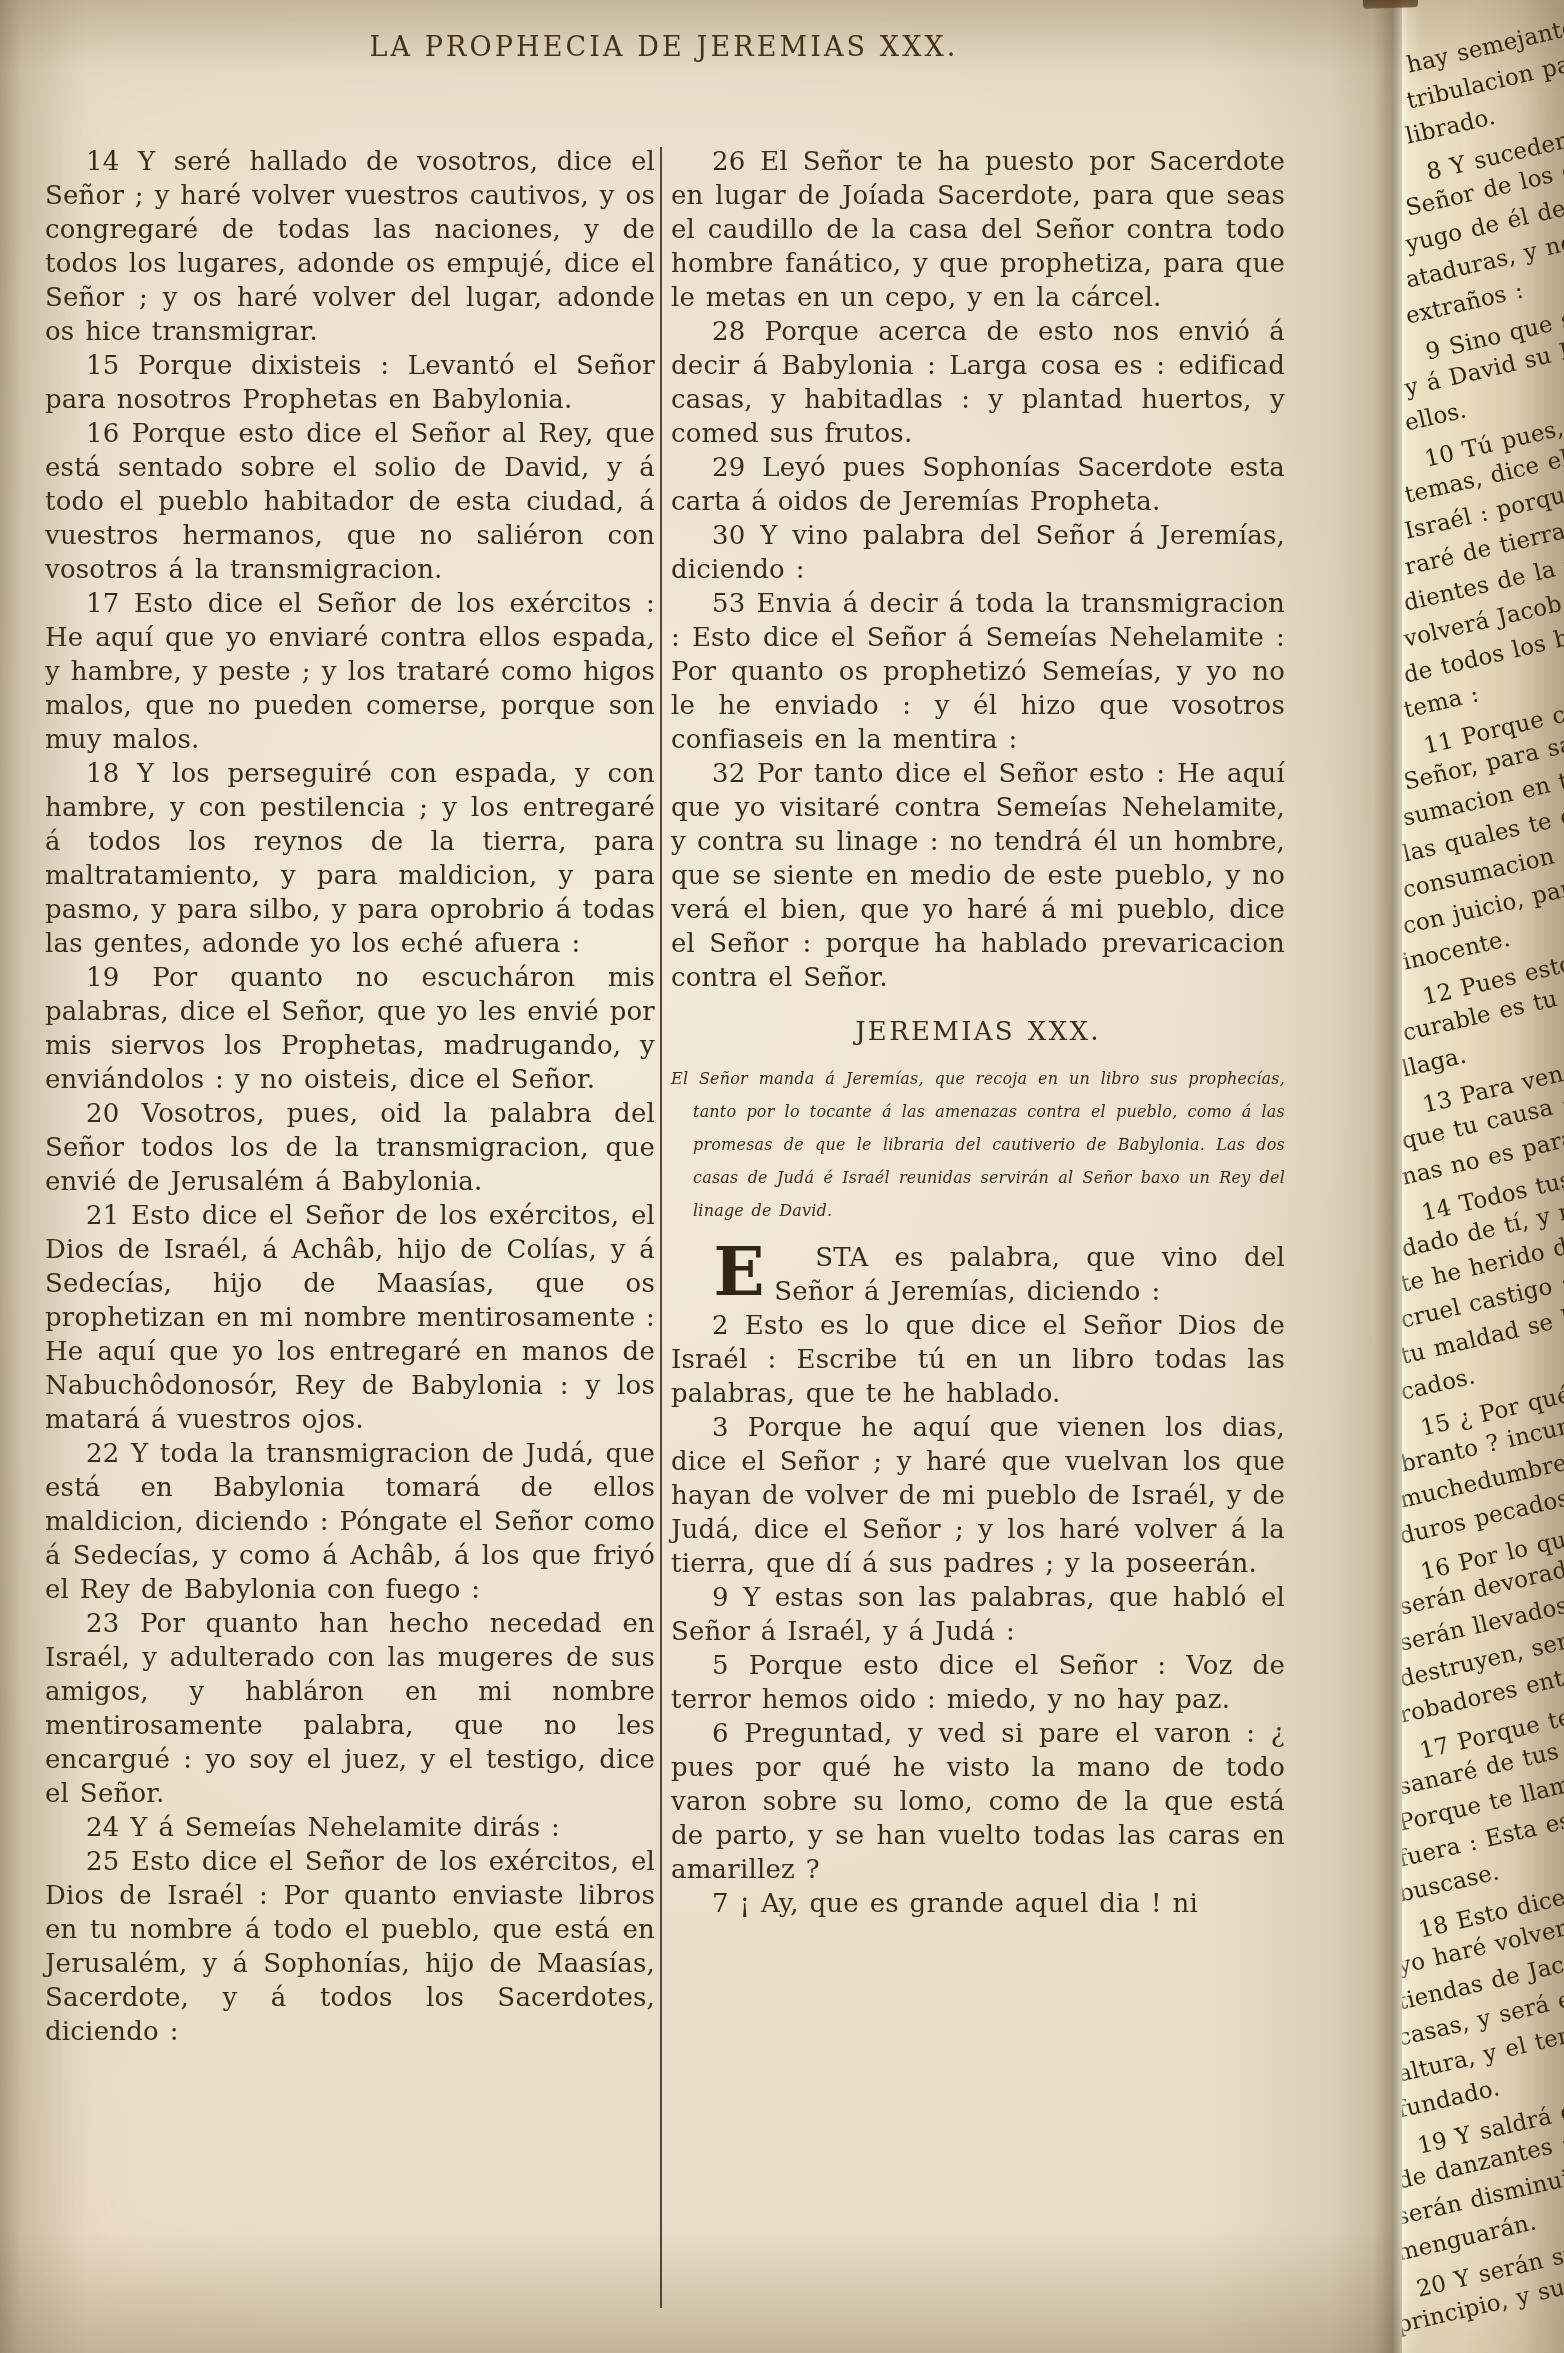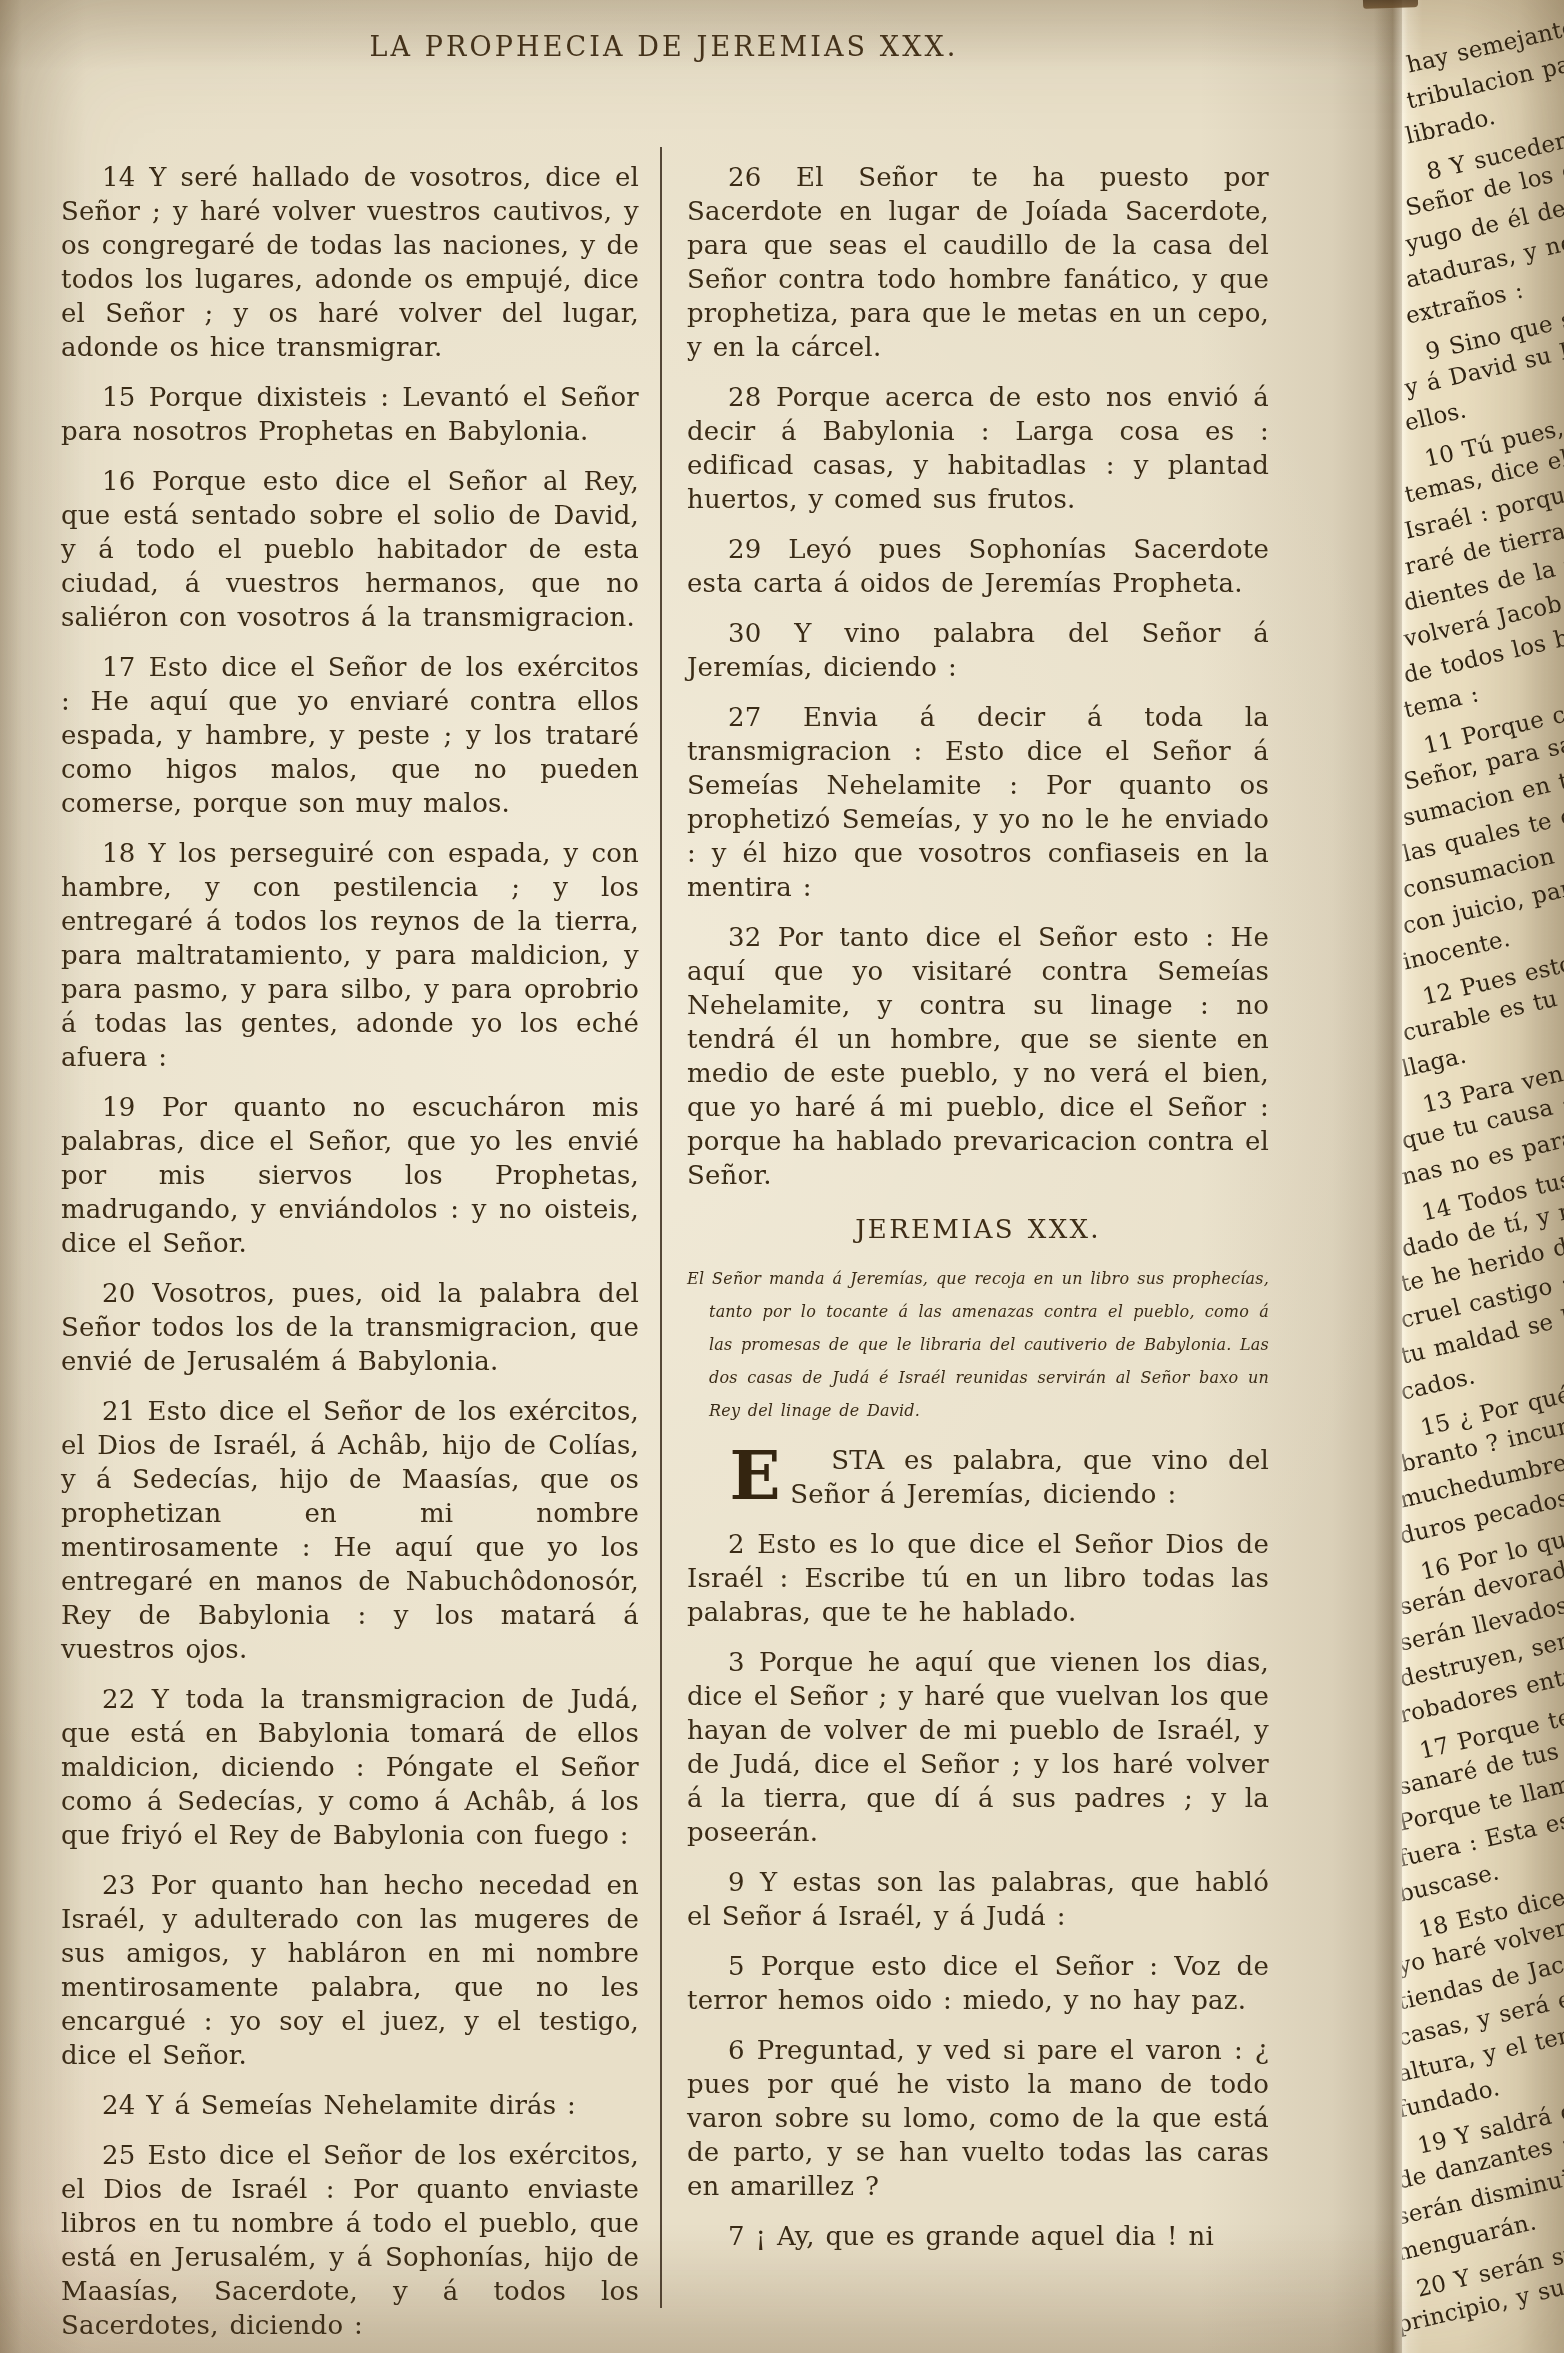--- a/index.html
+++ b/index.html
@@ -42,21 +42,21 @@
   .page-header{
     position:absolute;left:44px;top:31px;width:1240px;
     text-align:center;font-size:27px;letter-spacing:3.1px;color:#43311a;
     white-space:nowrap;
   }
   
   .col{position:absolute;top:144px;text-align:justify;font-size:26px;line-height:34px;
        letter-spacing:0.2px;word-spacing:2.3px;hyphens:auto;}
   .col-left{left:45px;width:610px;}
   .col-right{left:671px;width:614px;}
-  .col p{margin:16px;}
+  .col p{margin:0;}
   .col p.verse{text-indent:41px;}
   .column-divider{
     position:absolute;left:660px;top:147px;width:1.6px;height:2161px;
     background:rgba(58,44,28,0.85);
   }
   
   .chapter-heading{
     text-align:center;text-indent:0;font-size:26px;letter-spacing:2.3px;
     margin-top:20.3px !important;margin-bottom:14px !important;color:#3e2d16;
   }
@@ -122,21 +122,21 @@
 
         <p class="verse">26 El Señor te ha puesto por Sacerdote en lugar de Joíada Sacerdote, para que seas el caudillo de la casa del Señor contra todo hombre fanático, y que prophetiza, para que le metas en un cepo, y en la cárcel.</p>
 
 
         <p class="verse">28 Porque acerca de esto nos envió á decir á Babylonia : Larga cosa es : edificad casas, y habitadlas : y plantad huertos, y comed sus frutos.</p>
 
         <p class="verse">29 Leyó pues Sophonías Sacerdote esta carta á oidos de Jeremías Propheta.</p>
 
         <p class="verse">30 Y vino palabra del Señor á Jeremías, diciendo :</p>
 
-        <p class="verse">27 Envia á decir á toda la transmigracion : Esto dice el Señor á Semeías Nehelamite : Por quanto os prophetizó Semeías, y yo no le he enviado : y él hizo que vosotros confiaseis en la mentira :</p>
+        <p class="verse">53 Envia á decir á toda la transmigracion : Esto dice el Señor á Semeías Nehelamite : Por quanto os prophetizó Semeías, y yo no le he enviado : y él hizo que vosotros confiaseis en la mentira :</p>
 
         <p class="verse">32 Por tanto dice el Señor esto : He aquí que yo visitaré contra Semeías Nehelamite, y contra su linage : no tendrá él un hombre, que se siente en medio de este pueblo, y no verá el bien, que yo haré á mi pueblo, dice el Señor : porque ha hablado prevaricacion contra el Señor.</p>
       </div>
 
     <p class="chapter-heading">JEREMIAS XXX.</p>
 
     <p class="chapter-summary">El Señor manda á Jeremías, que recoja en un libro sus prophecías, tanto por lo tocante á las amenazas contra el pueblo, como á las promesas de que le libraria del cautiverio de Babylonia. Las dos casas de Judá é Israél reunidas servirán al Señor baxo un Rey del linage de David.</p>
 
     <p class="verse verse-first">
       <span class="drop-cap">E</span><span>STA es palabra, que vino del Señor á Jeremías, diciendo :</span>

